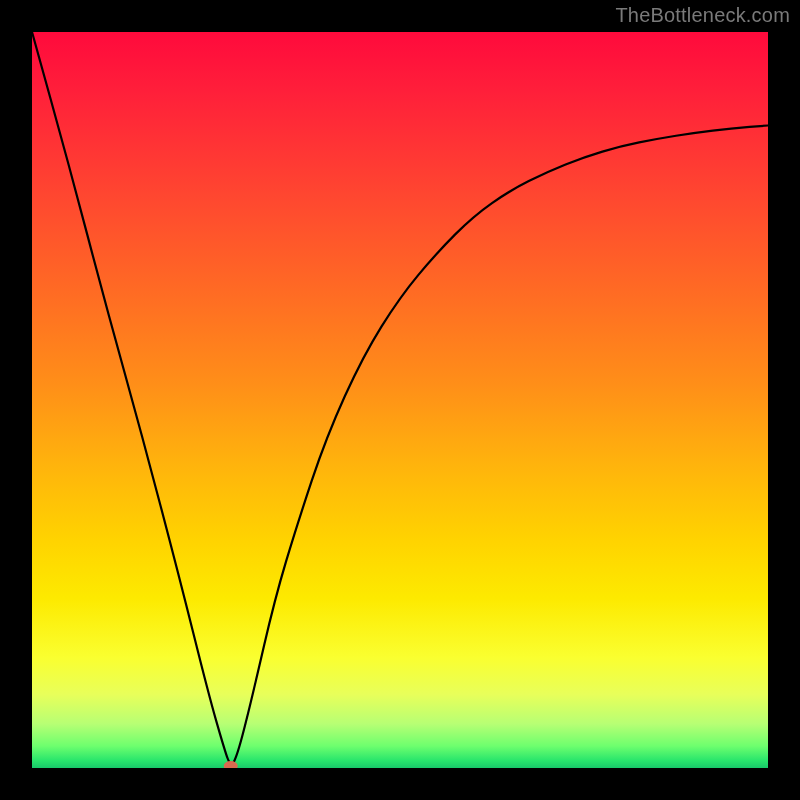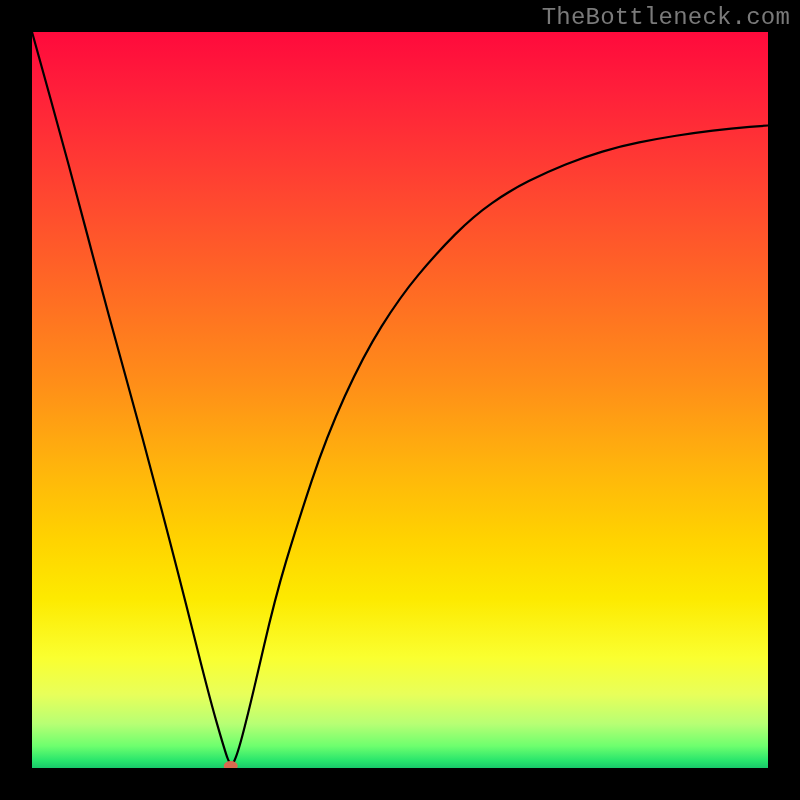--- a/index.html
+++ b/index.html
@@ -49,25 +49,24 @@
   }
   .curve-svg {
     position: absolute;
     inset: 0;
   }
   .watermark {
     position: absolute;
     top: 4px;
     right: 10px;
     color: #7a7a7a;
-    font-size: 24px;
+    font-size: 20px;
     font-weight: 500;
     letter-spacing: 0.2px;
     user-select: none;
-    font-family: Liberation Mono, monospace;
   }
 </style>
 </head>
 <body>
 
 <div class="frame">
 
   <div class="plot-area">
     <div class="gradient-bg"></div>
 

